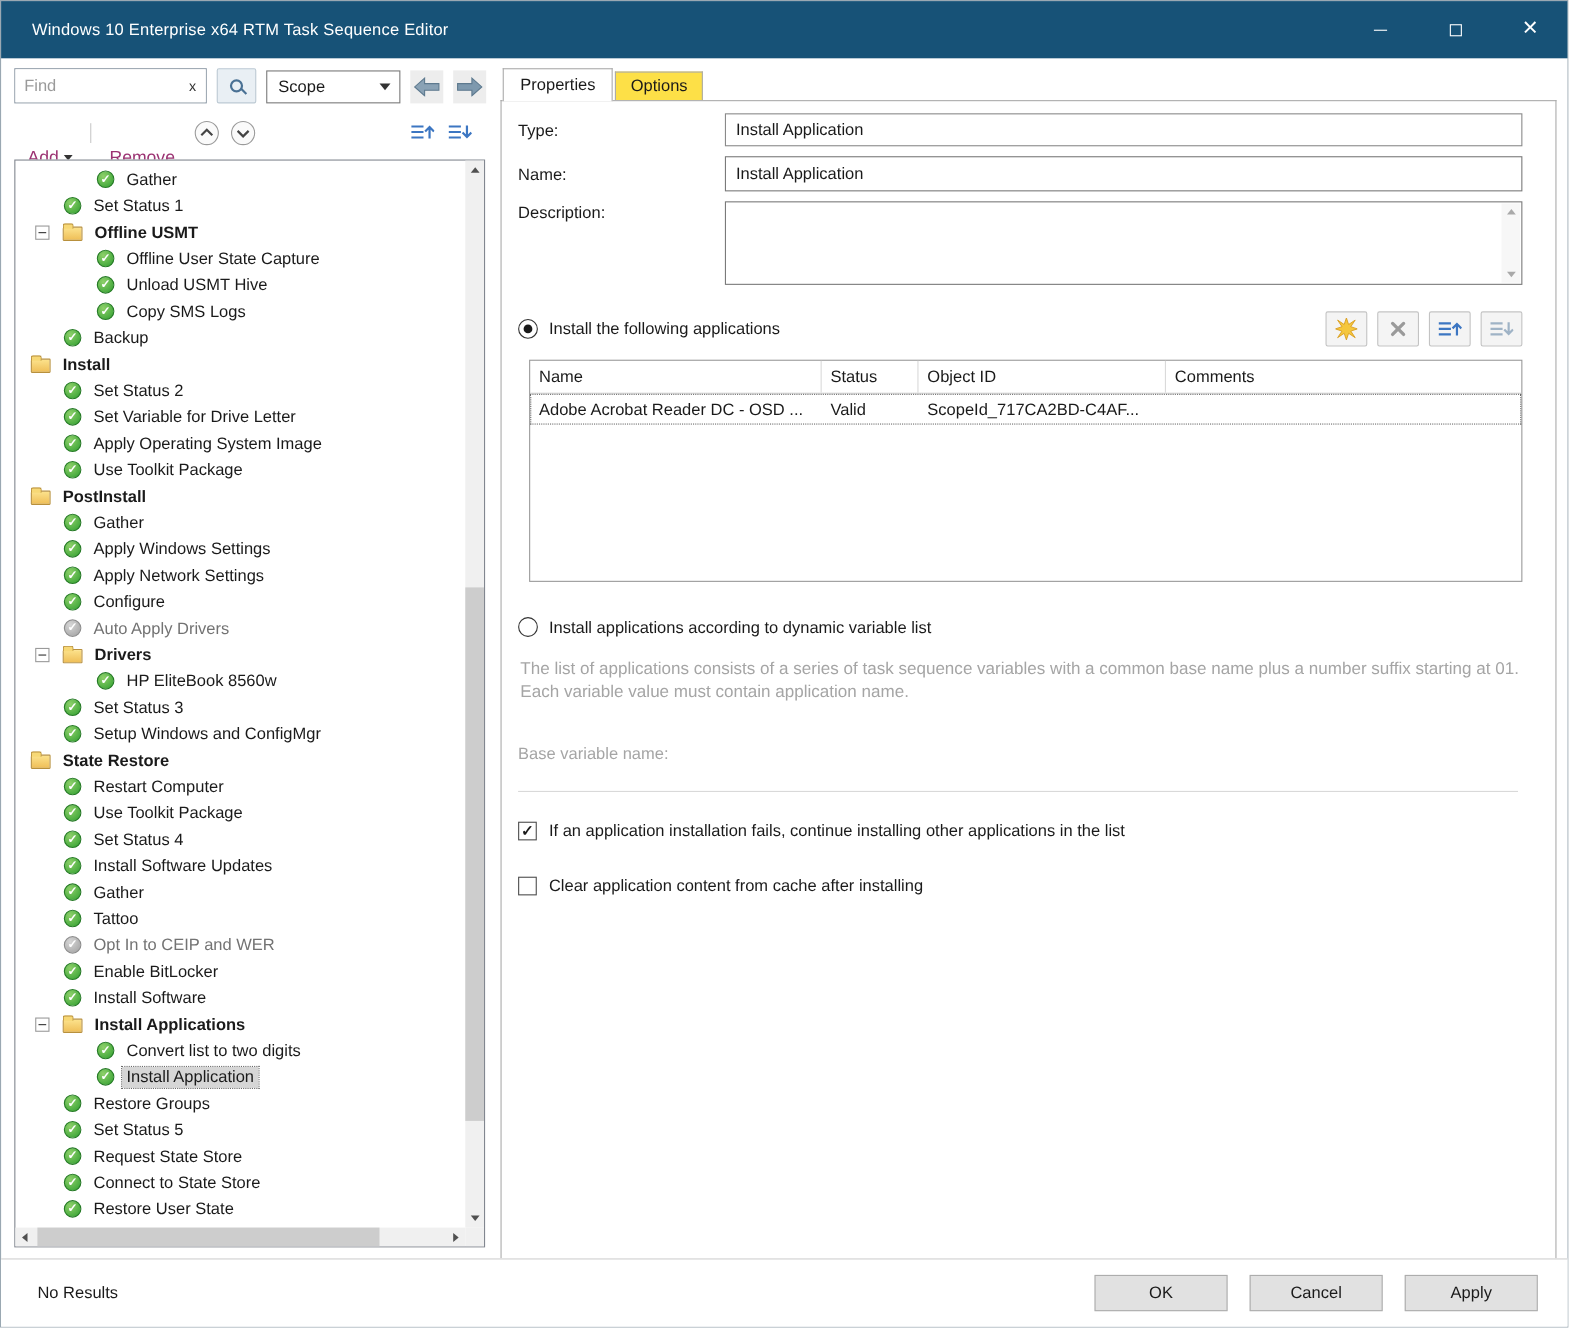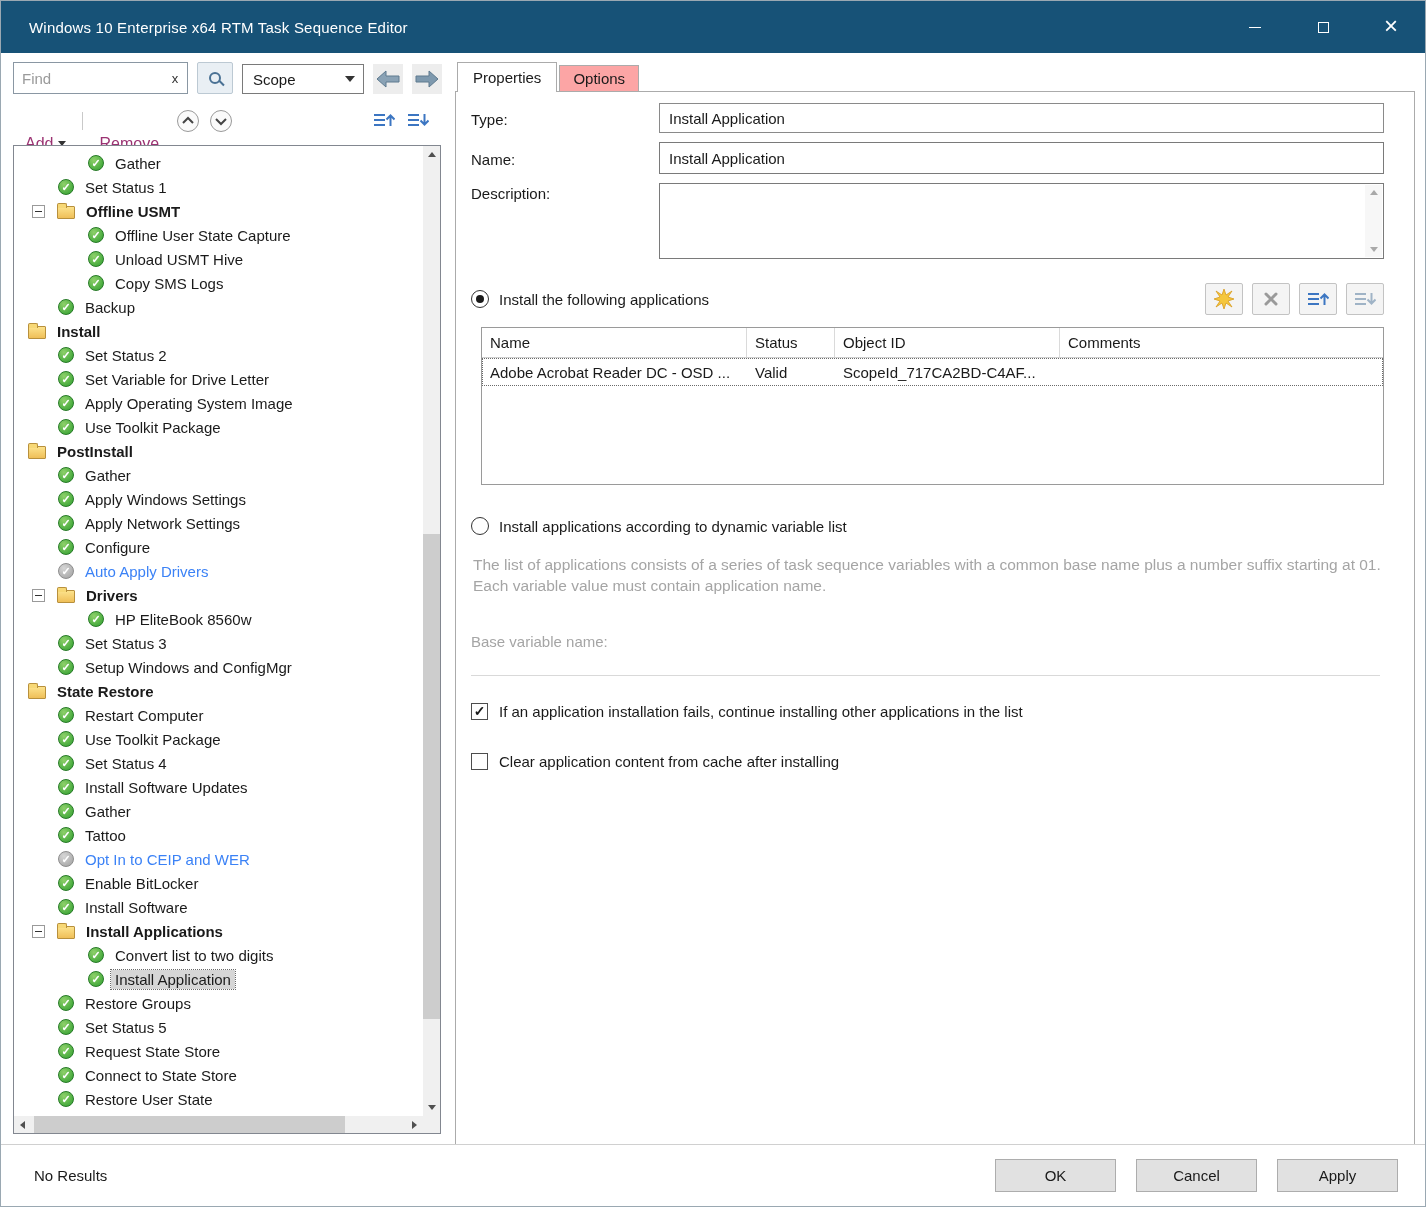--- a/index.html
+++ b/index.html
@@ -48,21 +48,21 @@
   .vsep { width:1px; height:18px; background:#c9c9c9; margin:0 8px; }
   .round-btn { width:24px; height:24px; border:none; background:none; padding:0; margin-left:9px; cursor:pointer; }
   .spacer { flex:1; }
   .flat-ibtn { background:none; border:none; padding:0 6px; cursor:pointer; }
 
   
   .tree-box { flex:1; min-height:0; border:1px solid #828790; background:#fff; position:relative; margin-right:2px; }
   .tree-content { position:absolute; left:0; top:0; right:17px; bottom:17px; overflow:hidden; padding-top:5px; }
   .tree-item { height:24px; display:flex; align-items:center; font-size:15px; white-space:nowrap; cursor:default; }
   .tree-item.bold .titem-label { font-weight:bold; }
-  .tree-item.disabled .titem-label { color:#3b82f6; }
+  .tree-item.disabled .titem-label { color:#737373; }
   .titem-label { padding:1px 4px; color:#1a1a1a; }
   .tree-item.selected .titem-label { background:#d6d6d6; outline:1px dotted #6a6a6a; }
   .expander { width:13px; height:13px; border:1px solid #9a9a9a; background:#fff; flex:0 0 auto;
               display:flex; align-items:center; justify-content:center; margin-right:12px; }
   .expander::after { content:''; width:7px; height:1px; background:#333; }
   .titem-icon { flex:0 0 auto; margin-right:7px; position:relative; }
   .titem-icon.check { width:16px; height:16px; border-radius:50%; border:1px solid #257a25;
                       background:radial-gradient(circle at 35% 30%, #8ed06a, #2f9e2f);
                       display:flex; align-items:center; justify-content:center; }
   .titem-icon.check::after { content:'\2713'; color:#fff; font-size:11px; font-weight:bold; line-height:1; }
@@ -82,21 +82,21 @@
   .sarrow.top { top:0; left:0; } .sarrow.bottom { bottom:0; left:0; }
   .sarrow.left { left:0; top:0; } .sarrow.right { right:0; top:0; }
   .tri-up { width:0; height:0; border-left:4px solid transparent; border-right:4px solid transparent; border-bottom:5px solid #505050; }
   .tri-down { width:0; height:0; border-left:4px solid transparent; border-right:4px solid transparent; border-top:5px solid #505050; }
   .tri-left { width:0; height:0; border-top:4px solid transparent; border-bottom:4px solid transparent; border-right:5px solid #505050; }
   .tri-right { width:0; height:0; border-top:4px solid transparent; border-bottom:4px solid transparent; border-left:5px solid #505050; }
 
   
   .right-panel { flex:1; min-width:0; display:flex; flex-direction:column; padding:9px 10px 0 12px; }
   .tabs { display:flex; align-items:flex-end; padding-left:2px; flex:0 0 auto; }
-  .tab { border:1px solid #ababab; border-bottom:none; background:#fca5a5; padding:4px 13px;
+  .tab { border:1px solid #ababab; border-bottom:none; background:#fde047; padding:4px 13px;
          font-size:15px; color:#1a1a1a; margin-right:2px; cursor:pointer; }
   .tab.active { background:#fff; padding:6px 15px; position:relative; z-index:2; margin-bottom:-1px; }
   .tab-page { flex:1; min-height:0; background:#fff; border:1px solid #ababab; border-bottom:none;
               padding:11px 30px 0 15px; overflow:hidden; }
 
   .prop-row { display:flex; align-items:center; margin-bottom:9px; }
   .prop-row.top { align-items:flex-start; }
   .prop-label { width:188px; flex:0 0 auto; font-size:15px; color:#1a1a1a; padding-top:2px; }
   .field-ro { flex:1; height:30px; border:1px solid #8a8a8a; background:#fff; display:flex;
               align-items:center; padding:0 9px; font-size:15px; color:#1a1a1a; }
@@ -110,21 +110,21 @@
 
   .radio-row { display:flex; align-items:center; margin:24px 0 12px; }
   .radio { width:18px; height:18px; border:1px solid #333; border-radius:50%; background:#fff;
            margin-right:10px; position:relative; flex:0 0 auto; cursor:pointer; }
   .radio.selected::after { content:''; position:absolute; inset:4px; background:#1a1a1a; border-radius:50%; }
   .radio-label { font-size:15px; color:#1a1a1a; }
   .icon-btns { margin-left:auto; display:flex; gap:9px; }
   .ibtn { width:38px; height:32px; border:1px solid #c3c3c3; background:#f4f4f4; border-radius:2px;
           display:flex; align-items:center; justify-content:center; padding:0; cursor:pointer; }
 
-  .apps-table { border:1px solid #9a9a9a; height:158px; margin:2px 0 0 10px; background:#fff;
+  .apps-table { border:1px solid #9a9a9a; height:202px; margin:2px 0 0 10px; background:#fff;
                 display:flex; flex-direction:column; font-size:15px; }
   .t-head { display:grid; grid-template-columns:265px 88px 225px 1fr; border-bottom:1px solid #cfcfcf; flex:0 0 auto; }
   .t-hcell { height:29px; display:flex; align-items:center; padding:0 8px; color:#1a1a1a; cursor:default; }
   .t-hcell:not(:last-child) { border-right:1px solid #dadada; }
   .t-row { display:grid; grid-template-columns:265px 88px 225px 1fr; height:28px; }
   .t-row.focused { outline:1px dotted #6a6a6a; outline-offset:-1px; }
   .t-cell { display:flex; align-items:center; padding:0 8px; white-space:nowrap; overflow:hidden; color:#1a1a1a; }
 
   .radio-row.second { margin-top:32px; margin-bottom:0; }
   .hint { color:#a5a5a5; font-size:15.5px; line-height:1.35; max-width:918px; margin:20px 0 0 2px; }

